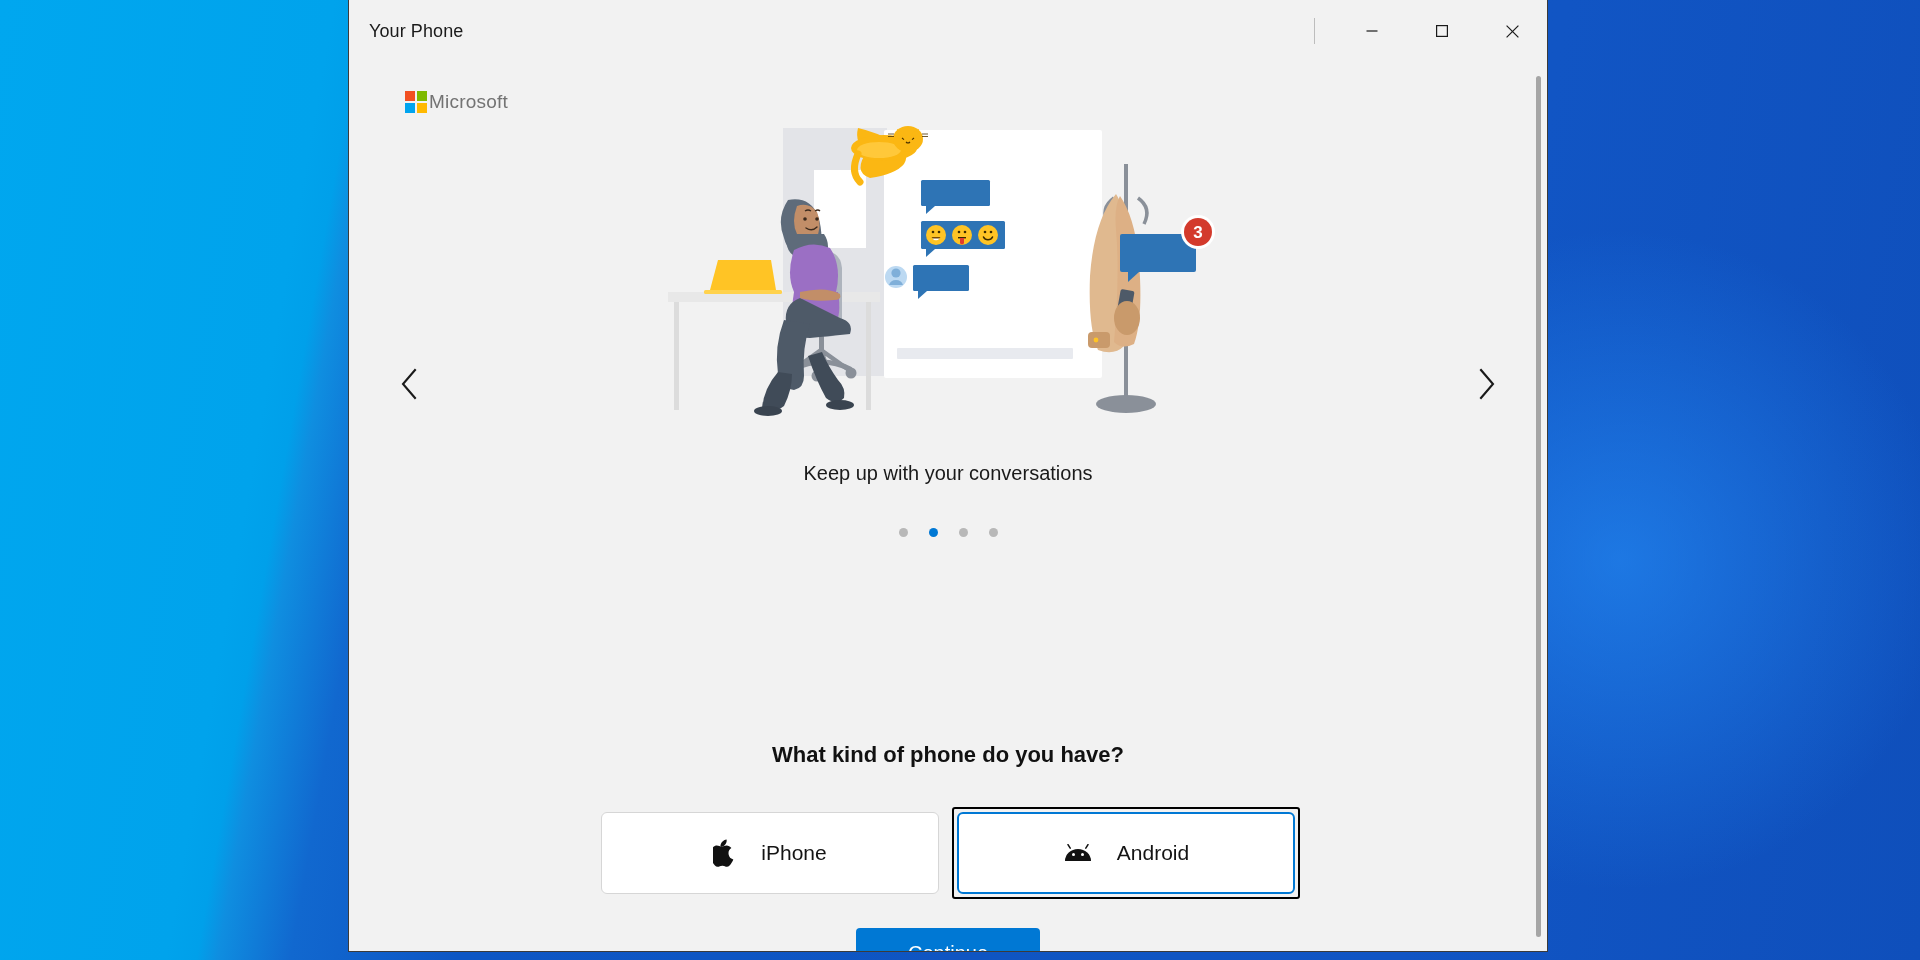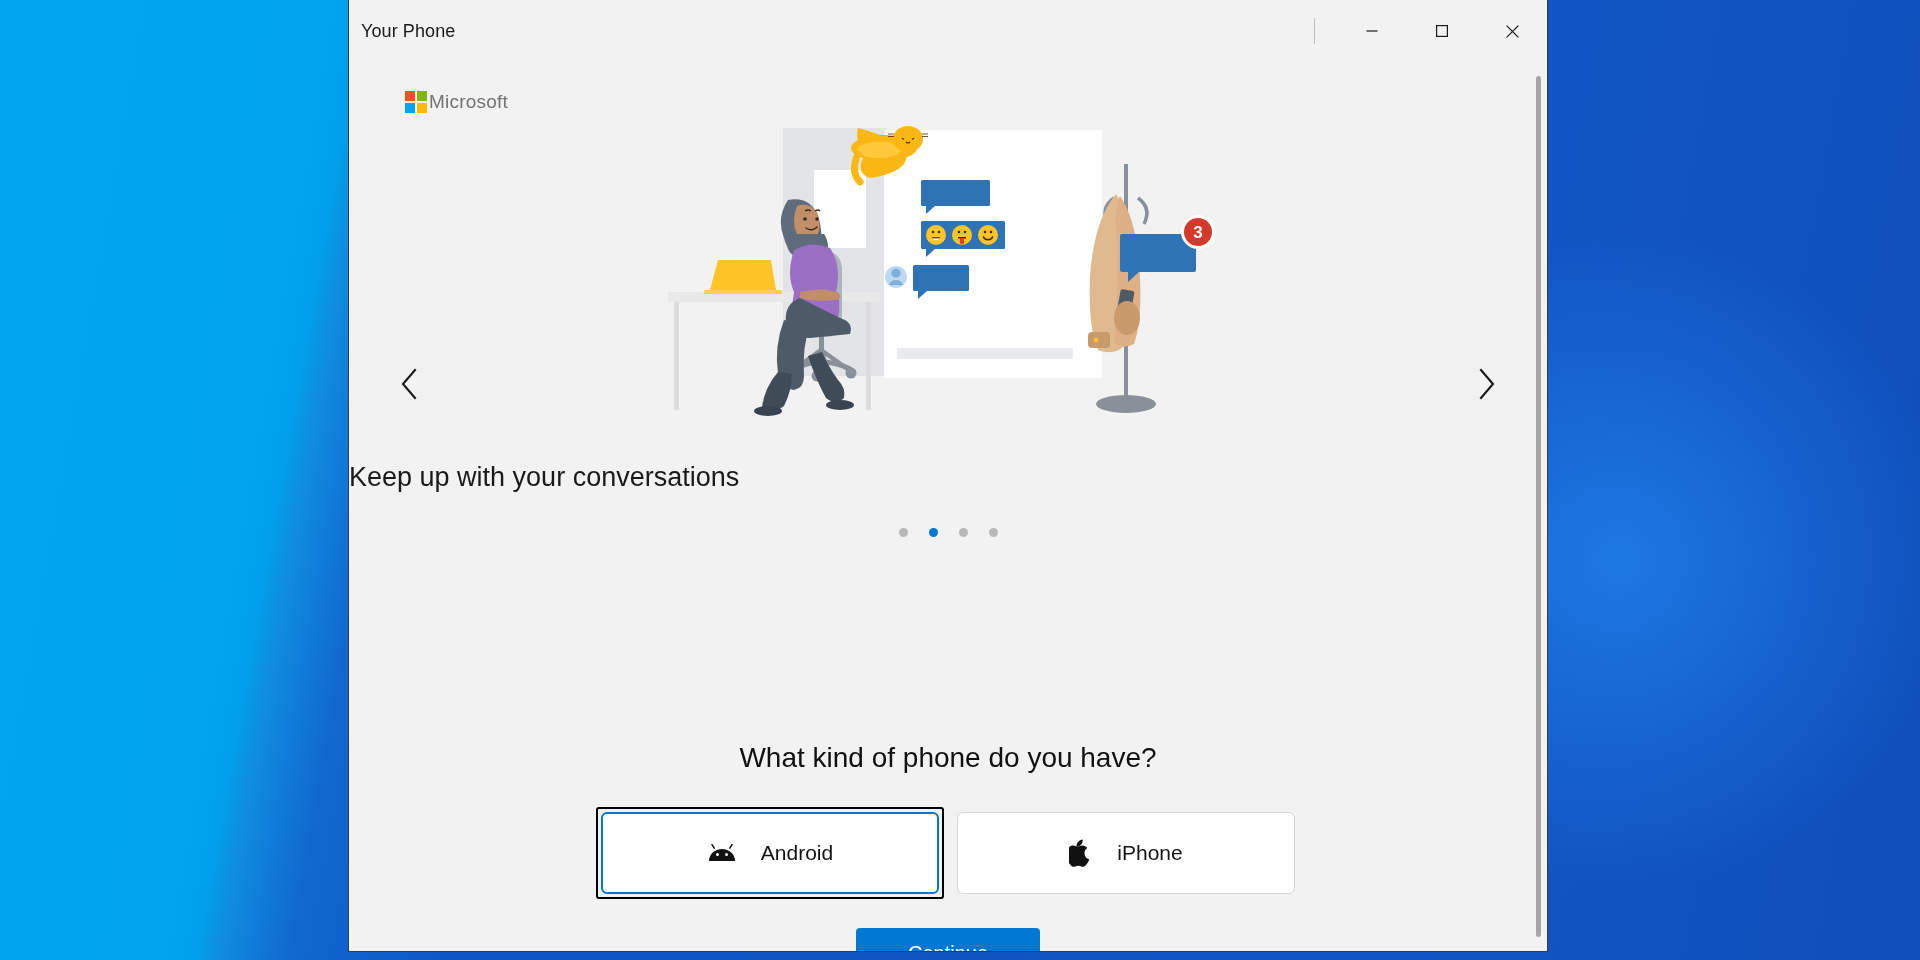--- a/index.html
+++ b/index.html
@@ -50,21 +50,21 @@
   #title-bar {
     height: 62px;
     flex: 0 0 62px;
     background: #f2f2f2;
     display: flex;
     align-items: stretch;
     position: relative;
     z-index: 20;
   }
   #window-title {
-    padding-left: 12px;
+    padding-left: 20px;
     display: flex;
     align-items: center;
     font-size: 18px;
     color: #1a1a1a;
     letter-spacing: .1px;
   }
   #titlebar-spacer { flex: 1 1 auto; }
 
   #titlebar-divider {
     width: 1px;
@@ -159,22 +159,22 @@
     top: 42px;
     transform: translateX(-50%);
     width: 560px;
     height: 312px;
   }
 
   #carousel-caption {
     position: absolute;
     left: 0; right: 0;
     top: 382px;
-    text-align: left;
-    font-size: 27px;
+    text-align: center;
+    font-size: 20px;
     color: #1a1a1a;
     font-weight: 400;
   }
 
   #carousel-dots {
     position: absolute;
     left: 0; right: 0;
     top: 448px;
     display: flex;
     justify-content: center;
@@ -189,22 +189,22 @@
     cursor: default;
   }
   .dot.active { background: #0078d4; }
 
   
   #question-heading {
     position: absolute;
     left: 0; right: 0;
     top: 680px;
     text-align: center;
-    font-size: 28px;
-    font-weight: 400;
+    font-size: 22px;
+    font-weight: 700;
     color: #111;
   }
 
   #phone-choices {
     position: absolute;
     left: 0; right: 0;
     top: 745px;
     display: flex;
     justify-content: center;
     gap: 8px;
@@ -452,46 +452,46 @@
           <button class="dot active"></button>
           <button class="dot"></button>
           <button class="dot"></button>
         </div>
       </div>
 
       <div id="question-heading">What kind of phone do you have?</div>
 
       <div id="phone-choices">
 
+        <div class="choice-outer">
+          <button class="choice-btn" id="iphone-button">
+            <span class="choice-icon">
+              <svg width="24" height="29" viewBox="0 0 24 29">
+                <path d="M13.6,0.4 c-1.6,0.2 -3.5,1.2 -4.6,2.6 c-1,1.2 -1.8,3 -1.5,4.8 c1.8,0.1 3.6,-0.9 4.7,-2.3 c1.1,-1.4 1.8,-3.2 1.4,-5.1 z" fill="#111"></path>
+                <path d="M20.3,20.6 c-0.6,1.4 -0.9,2 -1.7,3.2 c-1.1,1.8 -2.7,4 -4.7,4 c-1.8,0 -2.2,-1.2 -4.6,-1.1 c-2.4,0 -2.9,1.2 -4.7,1.1 c-2,0 -3.5,-2 -4.6,-3.8 c-3,-5 -3.3,-10.9 -1.5,-14 c1.3,-2.2 3.4,-3.5 5.3,-3.5 c2,0 3.2,1.1 4.9,1.1 c1.6,0 2.6,-1.1 4.9,-1.1 c1.7,0 3.5,0.9 4.8,2.6 c-4.2,2.3 -3.5,8.3 -0.1,10.5 z" fill="#111"></path>
+              </svg>
+            </span>
+            <span class="choice-label">iPhone</span>
+          </button>
+        </div>
+
         <div class="choice-outer focused">
           <button class="choice-btn" id="android-button">
             <span class="choice-icon">
               <svg width="30" height="18" viewBox="0 0 30 18">
                 <path d="M7.2,4.2 L5.0,0.6" stroke="#111" stroke-width="1.5" stroke-linecap="round"></path>
                 <path d="M22.8,4.2 L25.0,0.6" stroke="#111" stroke-width="1.5" stroke-linecap="round"></path>
                 <path d="M2,17 a13,12 0 0 1 26,0 z" fill="#111"></path>
                 <circle cx="10.5" cy="10.5" r="1.5" fill="#fff"></circle>
                 <circle cx="19.5" cy="10.5" r="1.5" fill="#fff"></circle>
               </svg>
             </span>
             <span class="choice-label">Android</span>
           </button>
         </div>
-
-        <div class="choice-outer">
-          <button class="choice-btn" id="iphone-button">
-            <span class="choice-icon">
-              <svg width="24" height="29" viewBox="0 0 24 29">
-                <path d="M13.6,0.4 c-1.6,0.2 -3.5,1.2 -4.6,2.6 c-1,1.2 -1.8,3 -1.5,4.8 c1.8,0.1 3.6,-0.9 4.7,-2.3 c1.1,-1.4 1.8,-3.2 1.4,-5.1 z" fill="#111"></path>
-                <path d="M20.3,20.6 c-0.6,1.4 -0.9,2 -1.7,3.2 c-1.1,1.8 -2.7,4 -4.7,4 c-1.8,0 -2.2,-1.2 -4.6,-1.1 c-2.4,0 -2.9,1.2 -4.7,1.1 c-2,0 -3.5,-2 -4.6,-3.8 c-3,-5 -3.3,-10.9 -1.5,-14 c1.3,-2.2 3.4,-3.5 5.3,-3.5 c2,0 3.2,1.1 4.9,1.1 c1.6,0 2.6,-1.1 4.9,-1.1 c1.7,0 3.5,0.9 4.8,2.6 c-4.2,2.3 -3.5,8.3 -0.1,10.5 z" fill="#111"></path>
-              </svg>
-            </span>
-            <span class="choice-label">iPhone</span>
-          </button>
-        </div>
       </div>
 
       <div id="continue-wrap">
         <button id="continue-button">Continue</button>
       </div>
 
     </div>
   </div>
 </div>
 

